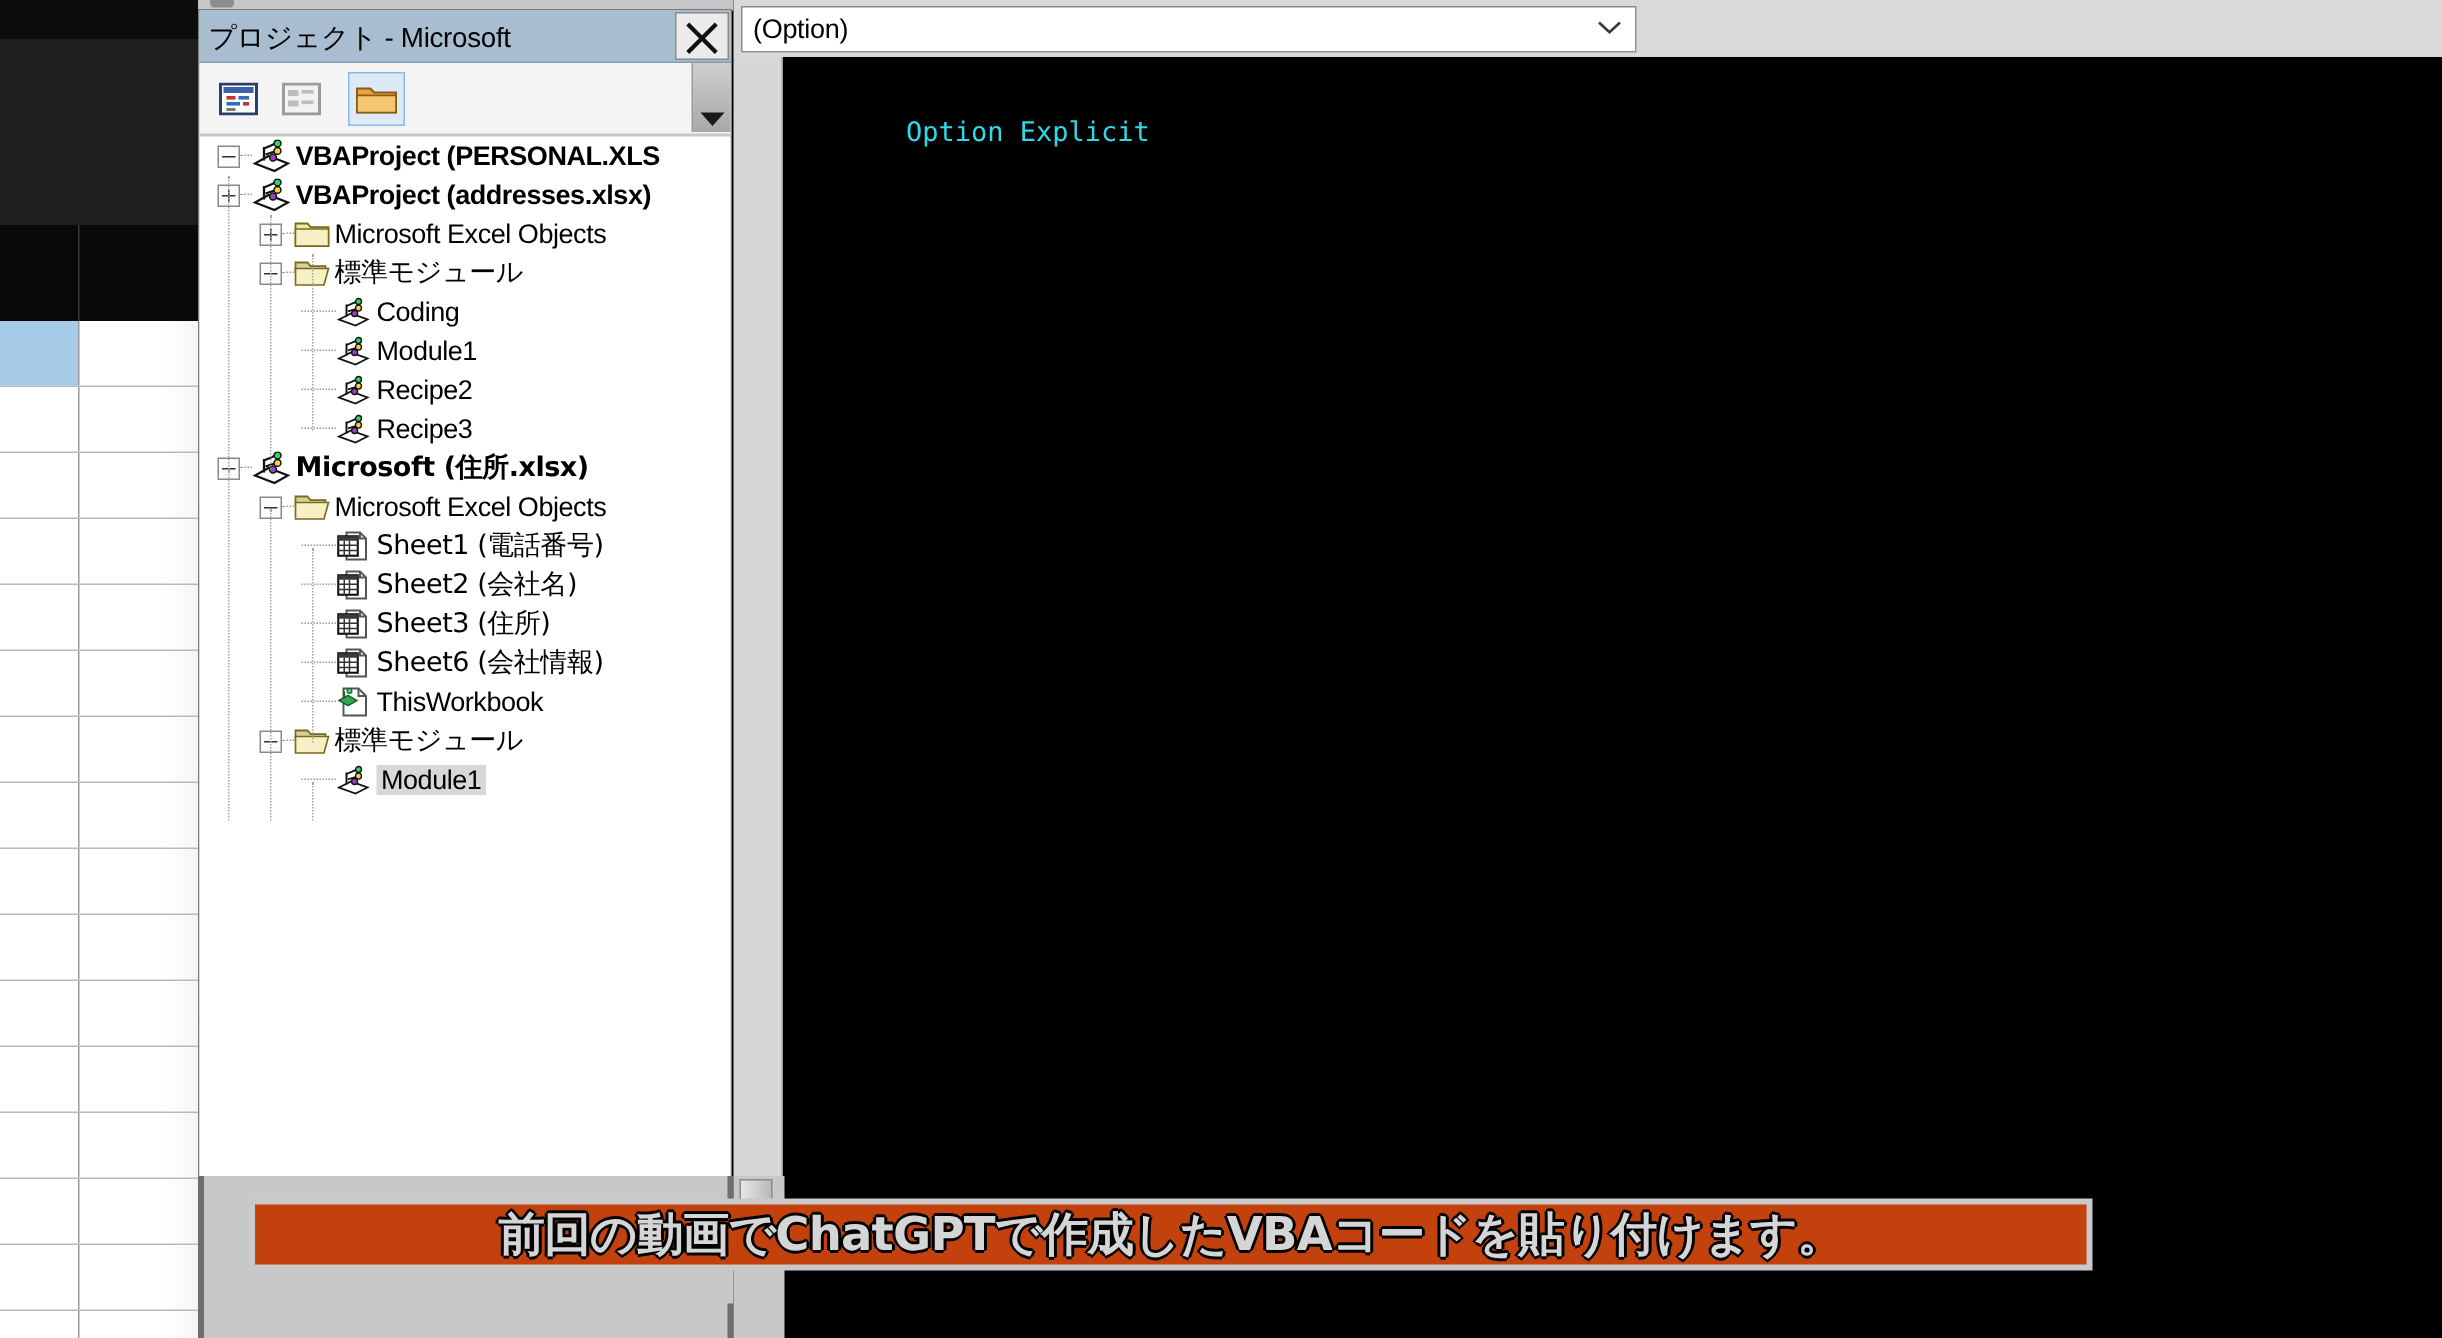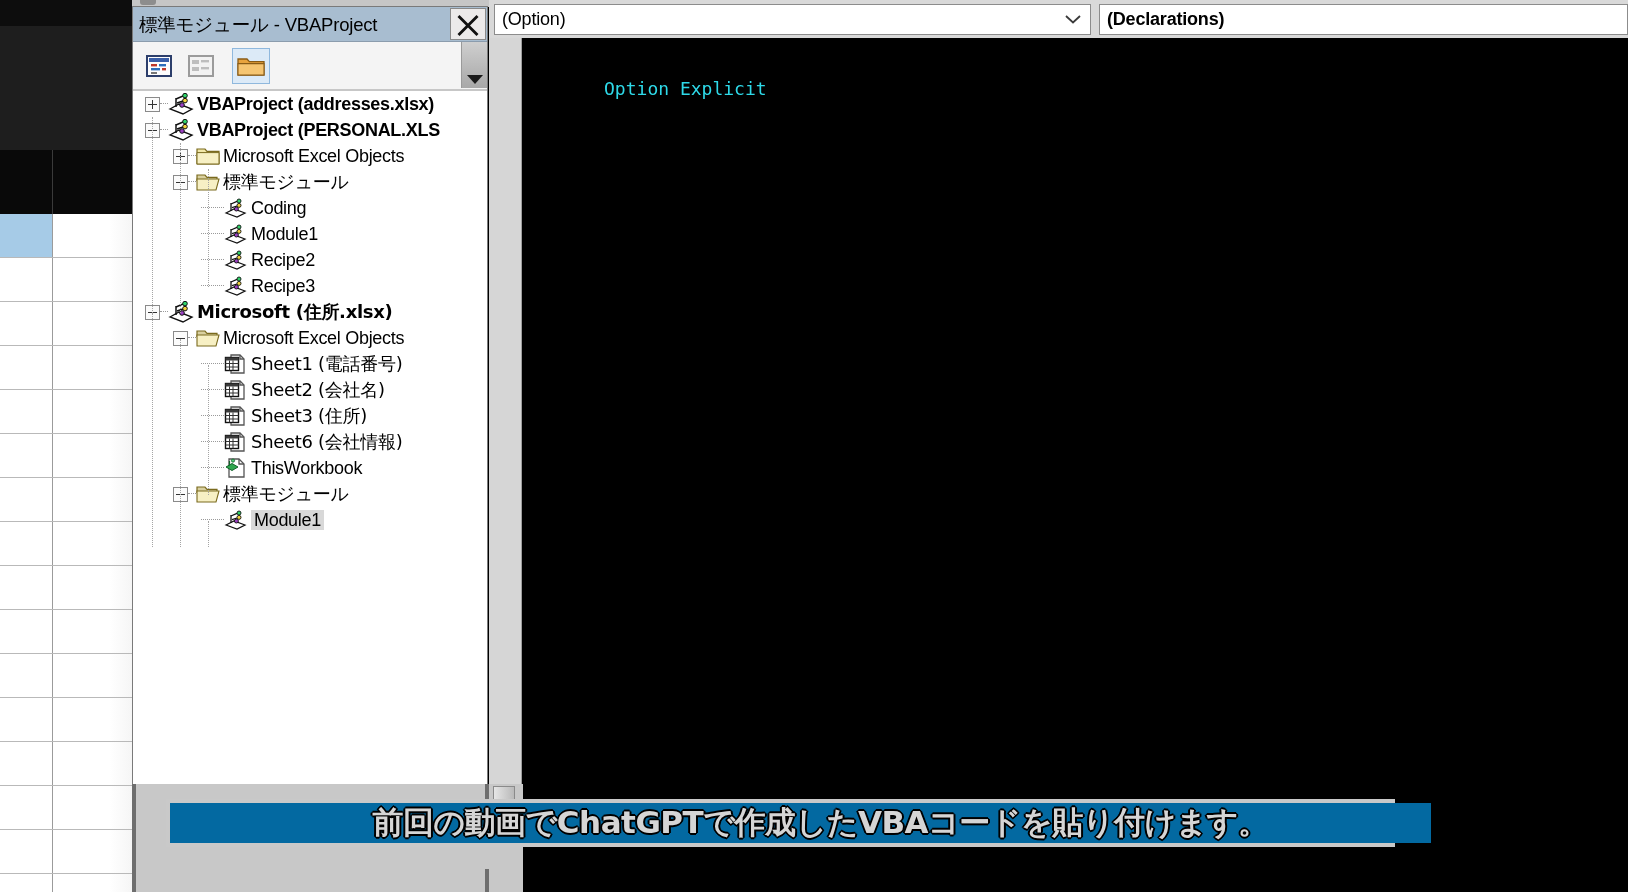--- a/index.html
+++ b/index.html
@@ -438,21 +438,21 @@
     </div>
 </div>
 
 <div id="top-sliver">
   <div id="top-sliver-dot"></div>
 </div>
 
 <div id="project-window">
 
   <div id="project-titlebar">
-    <div id="project-title-text">標準モジュール - VBAProject</div>
+    <div id="project-title-text">プロジェクト - Microsoft</div>
     <div id="project-close-btn">
       <svg width="24" height="24" viewBox="0 0 24 24" aria-hidden="true">
         <path d="M3.5 3 L12 11.5 L20.5 3 L22.5 5 L14 13.5 L22.5 22 L20.5 24 L12 15.5 L3.5 24 L1.5 22 L10 13.5 L1.5 5 Z" fill="#111"></path>
       </svg>
     </div>
   </div>
 
   <div id="project-toolbar">
     <div class="tb-btn">
       <svg width="26" height="22" viewBox="0 0 26 22" aria-hidden="true">
@@ -481,51 +481,51 @@
       </svg>
     </div>
     <div class="tb-scroll">
       <div class="tri-down"></div>
     </div>
   </div>
 
   <div id="project-tree">
       <div class="tree-row">
         <div class="spacer" style="width: 12px;"></div>
-        <div class="expander plus"></div>
+        <div class="expander"></div>
         <div class="dashline" style="width: 8px;"></div>
         <span class="icon-wrap">
           <svg width="26" height="22" viewBox="0 0 26 22">
             <path d="M2 16 L11 11 L24 16 L15 21 Z" fill="#fff" stroke="#111" stroke-width="1.4"></path>
             <path d="M8 14 L8 5" stroke="#111" stroke-width="1.5"></path>
             <path d="M8 6 L15 3" stroke="#111" stroke-width="1.4"></path>
             <path d="M9 10 L15 8" stroke="#111" stroke-width="1.4"></path>
             <circle cx="17" cy="2.6" r="2.3" fill="#2fd36a" stroke="#111" stroke-width="1"></circle>
             <circle cx="17" cy="7.6" r="2.3" fill="#f5d23a" stroke="#111" stroke-width="1"></circle>
             <circle cx="14" cy="12" r="2.3" fill="#9b3fc4" stroke="#111" stroke-width="1"></circle>
           </svg>
         </span>
-        <span class="tree-label bold">VBAProject (addresses.xlsx)</span>
+        <span class="tree-label bold">VBAProject (PERSONAL.XLS</span>
       </div>
       <div class="tree-row">
         <div class="spacer" style="width: 12px;"></div>
-        <div class="expander"></div>
+        <div class="expander plus"></div>
         <div class="dashline" style="width: 8px;"></div>
         <span class="icon-wrap">
           <svg width="26" height="22" viewBox="0 0 26 22">
             <path d="M2 16 L11 11 L24 16 L15 21 Z" fill="#fff" stroke="#111" stroke-width="1.4"></path>
             <path d="M8 14 L8 5" stroke="#111" stroke-width="1.5"></path>
             <path d="M8 6 L15 3" stroke="#111" stroke-width="1.4"></path>
             <path d="M9 10 L15 8" stroke="#111" stroke-width="1.4"></path>
             <circle cx="17" cy="2.6" r="2.3" fill="#2fd36a" stroke="#111" stroke-width="1"></circle>
             <circle cx="17" cy="7.6" r="2.3" fill="#f5d23a" stroke="#111" stroke-width="1"></circle>
             <circle cx="14" cy="12" r="2.3" fill="#9b3fc4" stroke="#111" stroke-width="1"></circle>
           </svg>
         </span>
-        <span class="tree-label bold">VBAProject (PERSONAL.XLS</span>
+        <span class="tree-label bold">VBAProject (addresses.xlsx)</span>
       </div>
       <div class="tree-row">
         <div class="spacer" style="width: 40px;"></div>
         <div class="expander plus"></div>
         <div class="dashline" style="width: 8px;"></div>
         <span class="icon-wrap">
           <svg width="24" height="20" viewBox="0 0 24 20">
             <path d="M1 3 h8 l2 2.4 h12 v12.6 h-22 z" fill="#f2e8a8" stroke="#7a6a1e" stroke-width="1.2"></path>
             <path d="M1 6.6 h22 v11.4 h-22 z" fill="#f7f0c4" stroke="#7a6a1e" stroke-width="1"></path>
           </svg>
@@ -749,23 +749,20 @@
 
   <div id="code-header">
     <div id="combo-general">
       <span class="combo-text">(Option)</span>
       <span class="combo-arrow">
         <svg width="20" height="12" viewBox="0 0 20 12" aria-hidden="true">
           <path d="M3 3 L10 9.5 L17 3" fill="none" stroke="#3a3a3a" stroke-width="1.8"></path>
         </svg>
       </span>
     </div>
-    <div id="combo-declarations">
-      <span class="combo-text">(Declarations)</span>
-    </div>
   </div>
 
   <div id="code-gutter"></div>
 
   <div id="code-surface" style="background: rgb(0, 0, 0);">
     <div class="code-line">
       <span class="code-keyword" style="color: rgb(46, 217, 232);">Option Explicit</span>
     </div>
   </div>
 
@@ -774,16 +771,16 @@
   <div id="hscroll-thumb"></div>
 </div>
 
 <div id="left-gray-strip">
   <div class="strip-divider" style="left:0;top:0;height:108px;"></div>
   <div class="strip-divider" style="left:353px;top:0;height:46px;"></div>
   <div class="strip-divider" style="left:353px;top:85px;height:23px;"></div>
 </div>
 
 <div id="caption-banner">
-  <div id="caption-inner" style="background: #0369a1; padding-left: 40px;">
+  <div id="caption-inner" style="background: #c2410c;">
     <span id="caption-text" style="color: rgb(213, 213, 213);">前回の動画でChatGPTで作成したVBAコードを貼り付けます。</span>
   </div>
 </div>
 
 </body></html>

